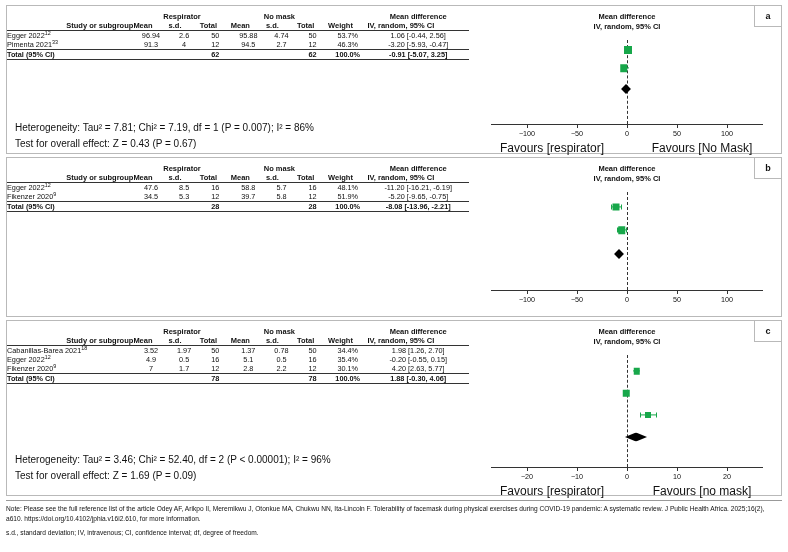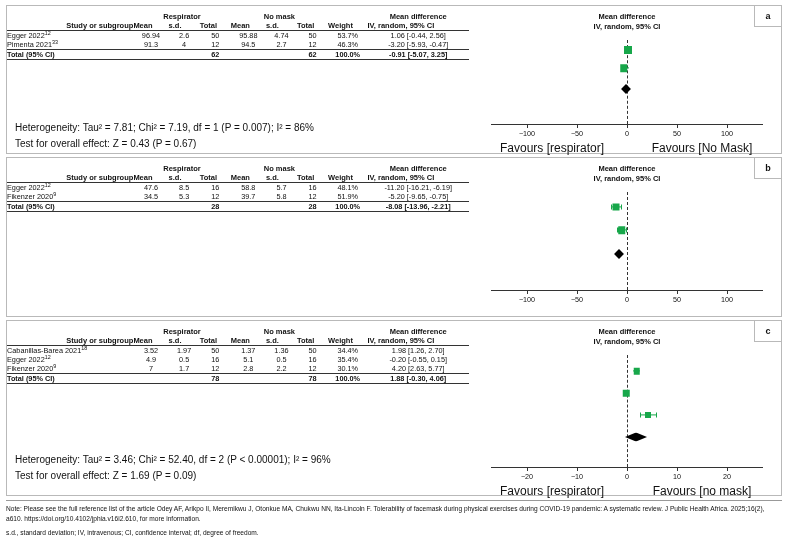--- a/index.html
+++ b/index.html
@@ -425,21 +425,21 @@
             <th class="c" style="width:98px">IV, random, 95% CI</th>
           </tr>
         </thead>
         <tbody>
           <tr>
             <td class="l"><span>Cabanillas-Barea 2021</span><sup>18</sup></td>
             <td class="c">3.52</td>
             <td class="c">1.97</td>
             <td class="c">50</td>
             <td class="c">1.37</td>
-            <td class="c">1.36</td>
+            <td class="c">0.78</td>
             <td class="c">50</td>
             <td class="c">34.4%</td>
             <td class="c">1.98 [1.26, 2.70]</td>
           </tr>
           <tr>
             <td class="l"><span>Egger 2022</span><sup>12</sup></td>
             <td class="c">4.9</td>
             <td class="c">0.5</td>
             <td class="c">16</td>
             <td class="c">5.1</td>

